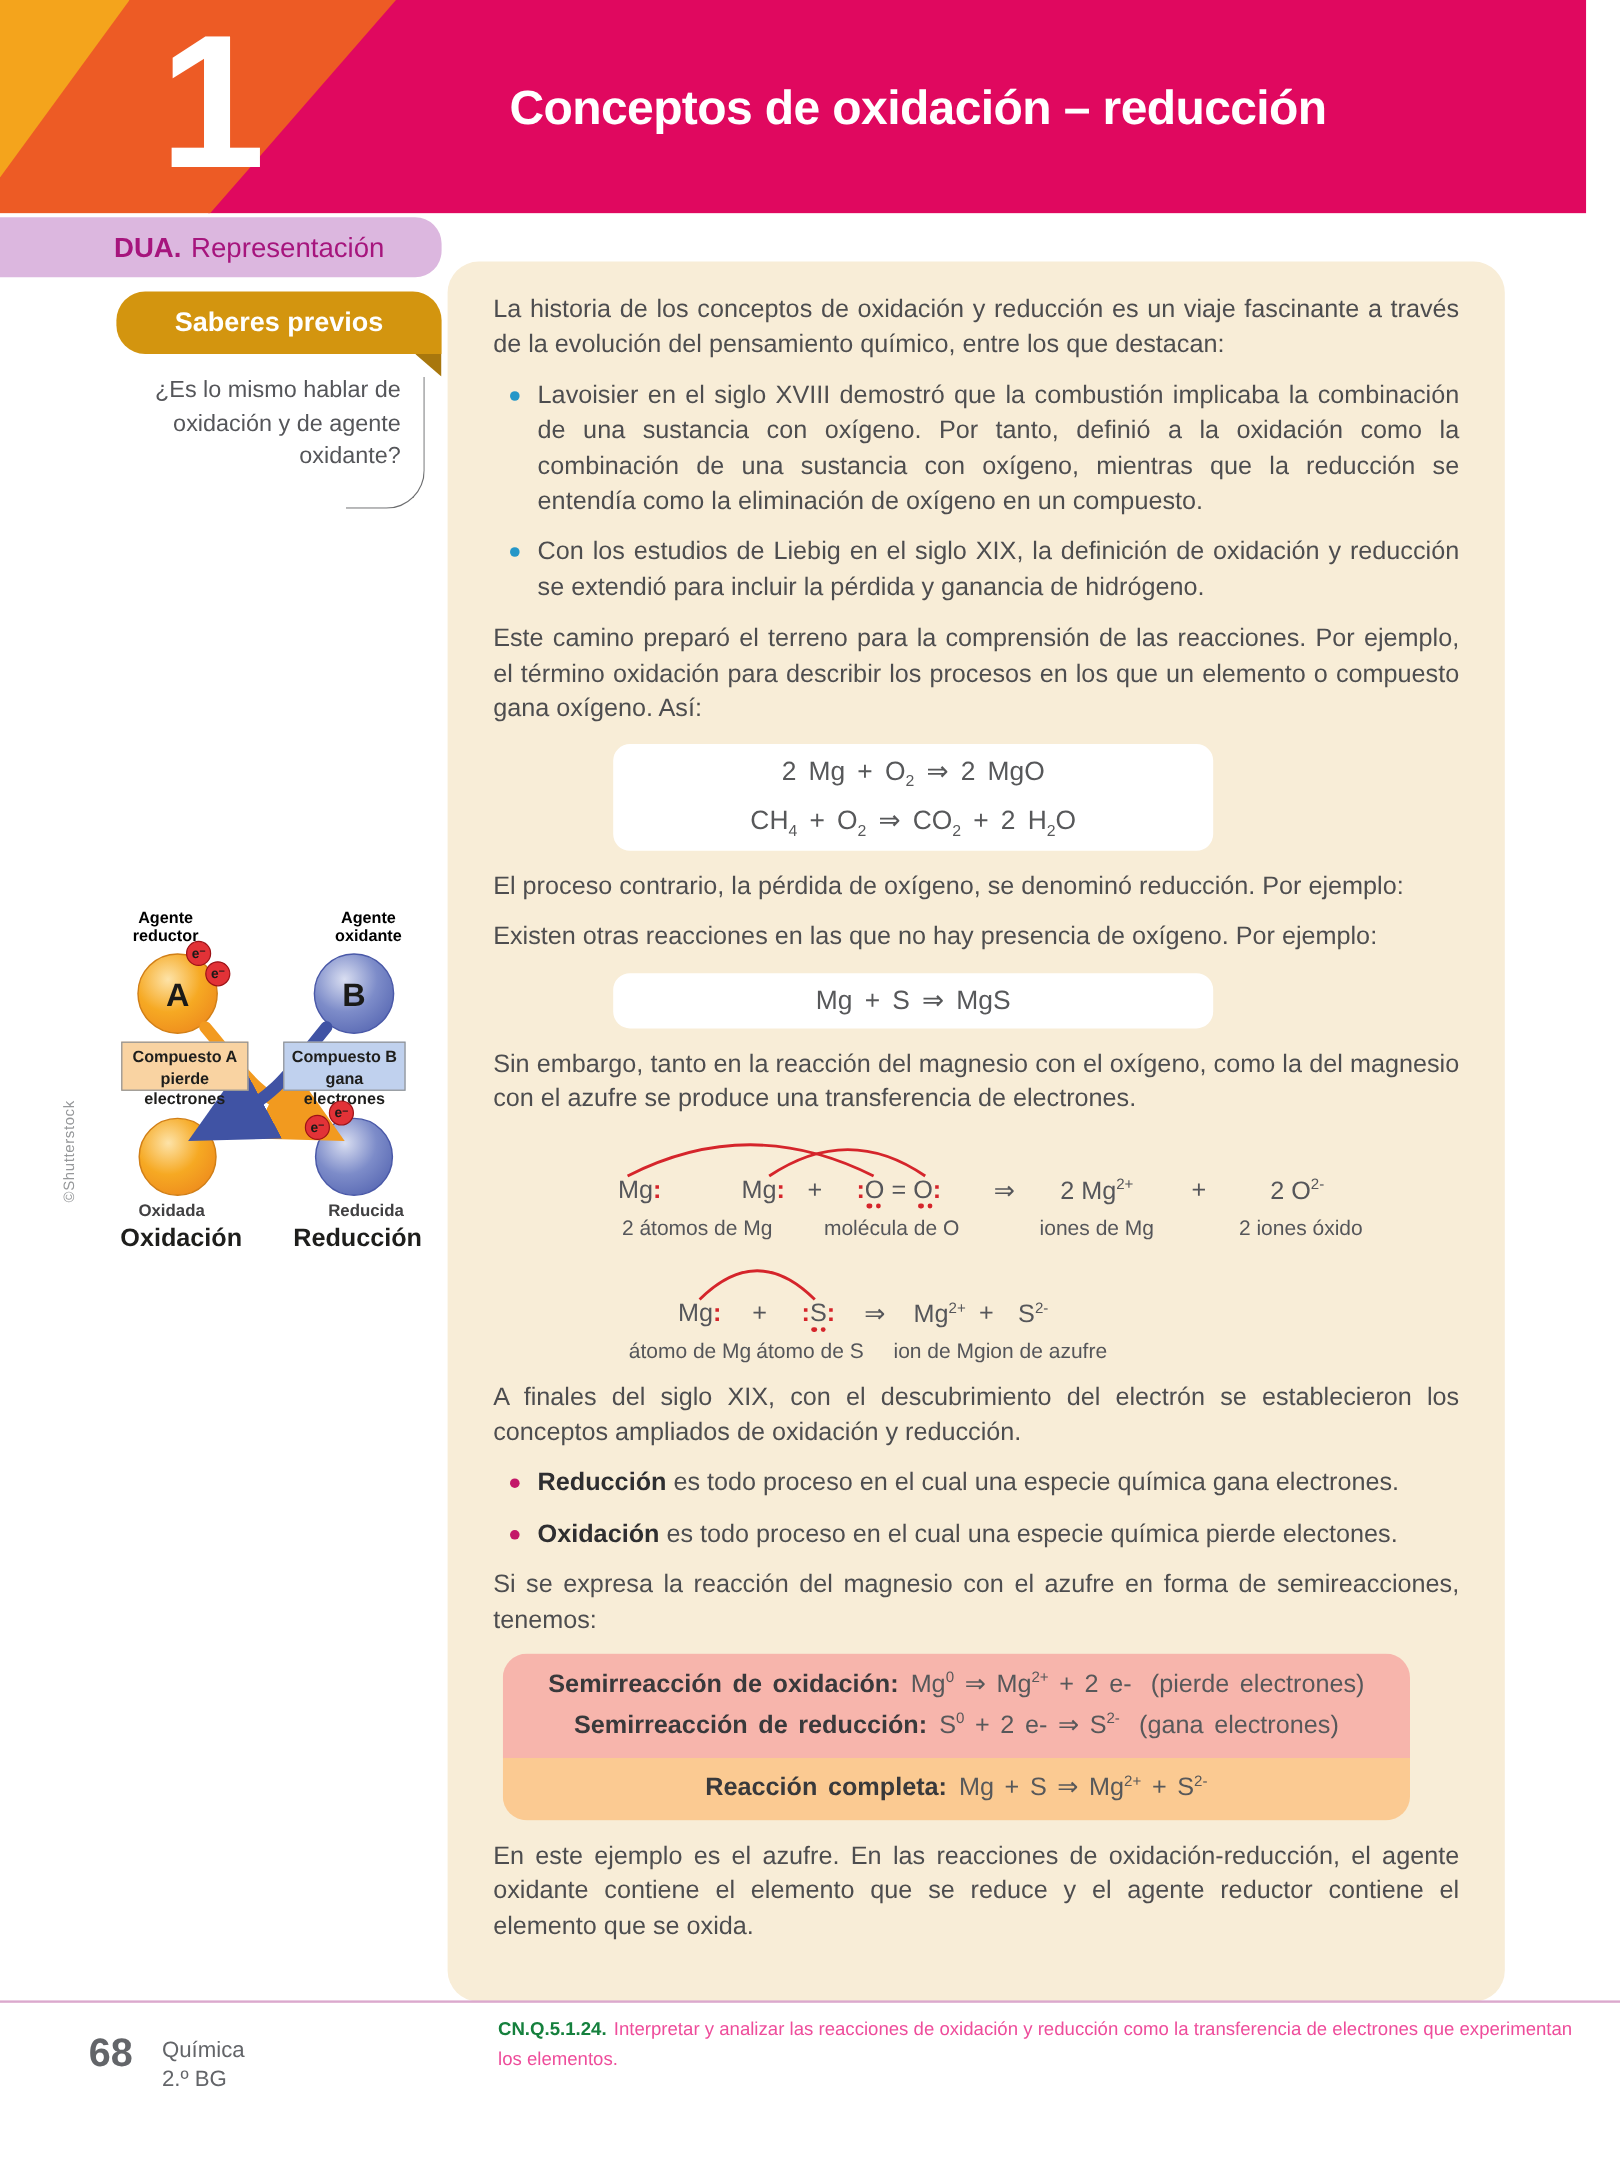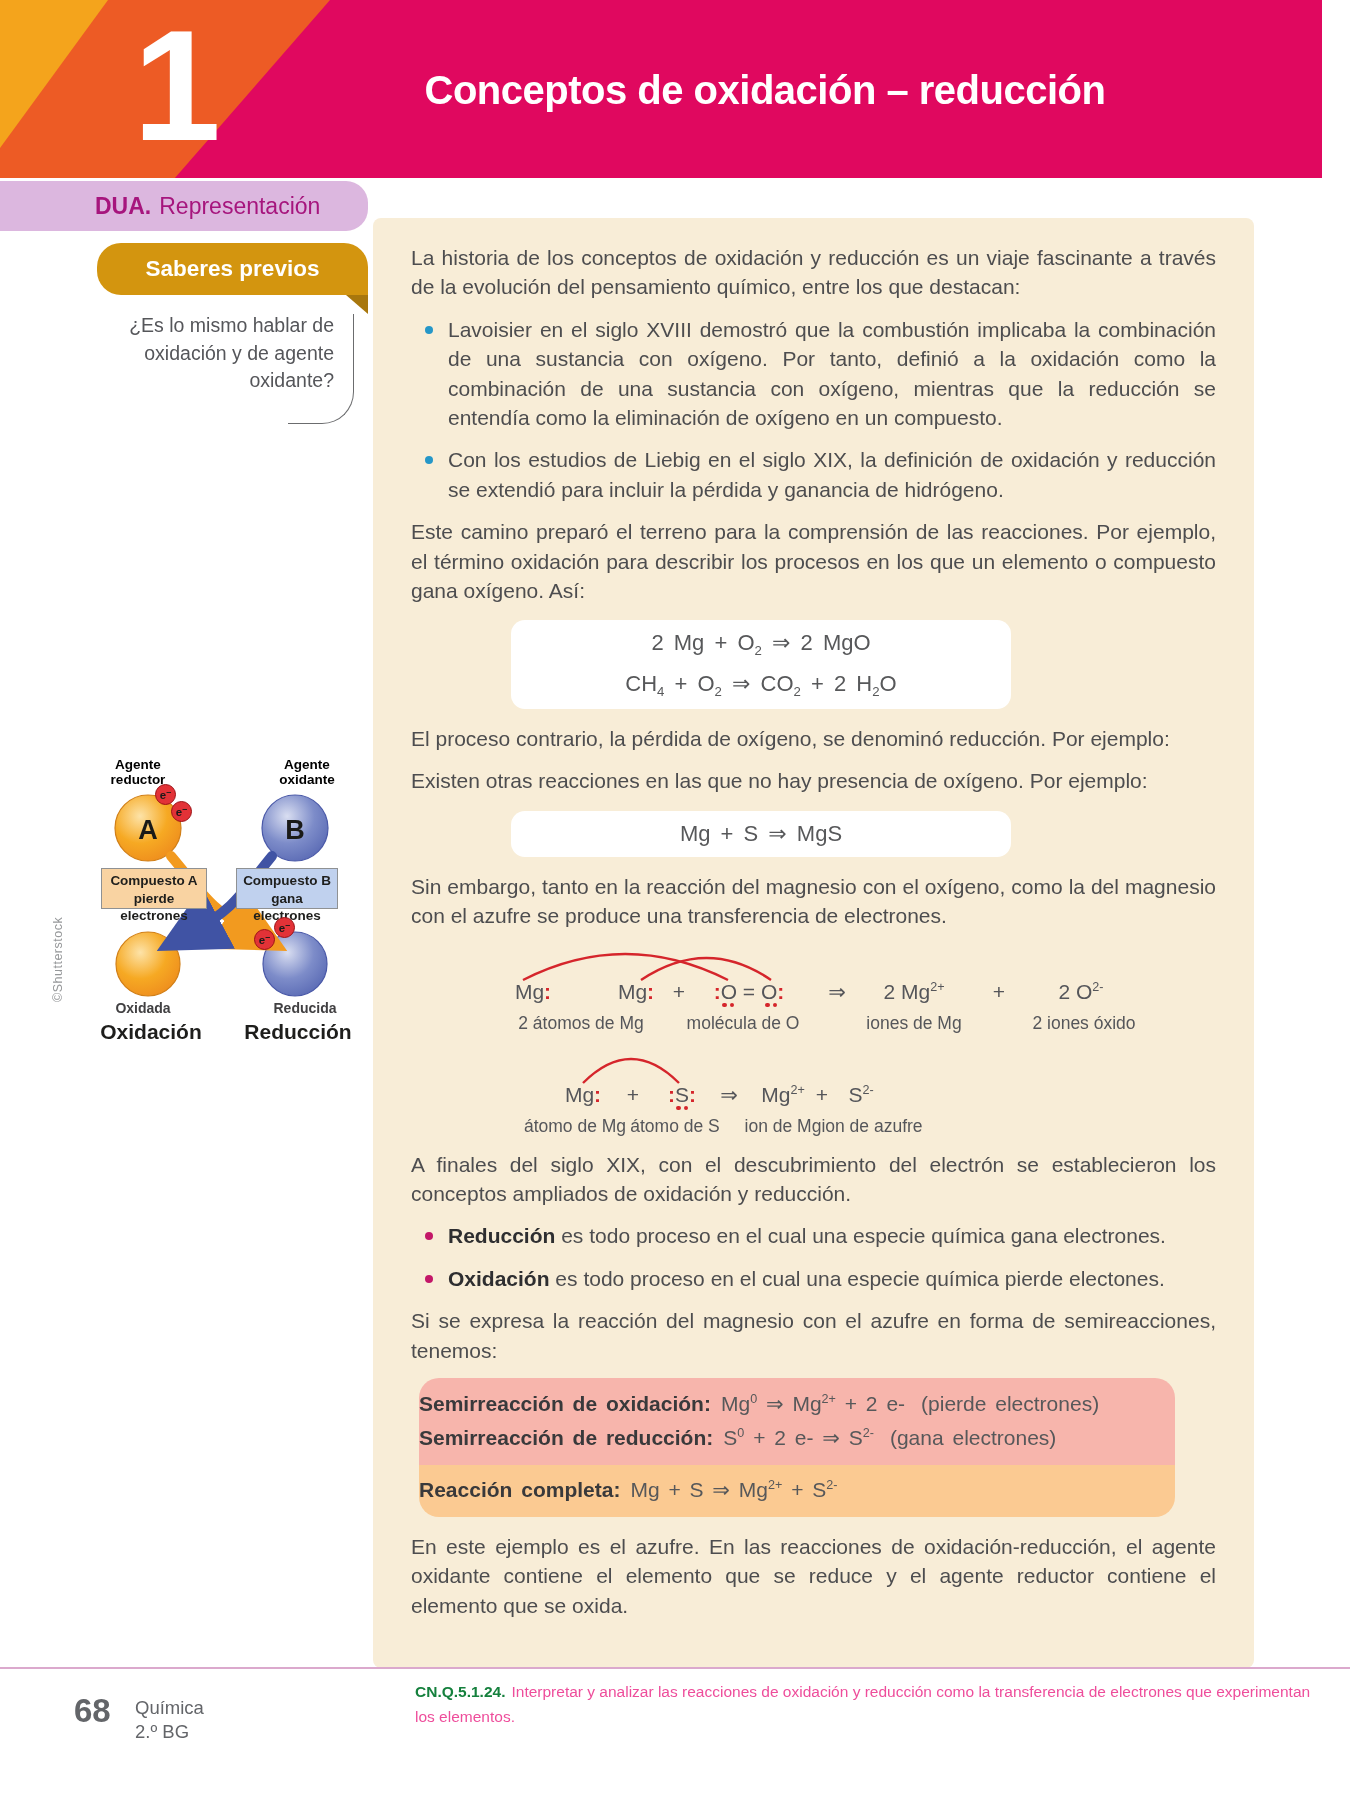--- a/index.html
+++ b/index.html
@@ -51,21 +51,21 @@
               text-align:center; line-height:1.3; padding-top:3px; color:#1e1e1c; }
   .comp-box.a { left:46px; top:116px; width:106px; height:41px; background:#f9d3a2; }
   .comp-box.b { left:181px; top:116px; width:102px; height:41px; background:#c0d1ee; }
   .dg-state { position:absolute; transform:translateX(-50%); font-weight:700; font-size:14px; color:#414042; }
   .dg-word  { position:absolute; transform:translateX(-50%); font-weight:700; font-size:21px; color:#1e1e1c; }
   .credit { position:absolute; left:-4px; top:250px; transform:rotate(-90deg); transform-origin:left top;
             font-size:12.5px; color:#96989a; letter-spacing:0.5px; }
 
   
   .cream { position:absolute; left:373px; top:218px; width:881px; height:1450px; background:#f8edd7;
-           border-radius:8px; padding:25px 38px 0 38px; overflow:hidden; }
+           border-radius:26px; padding:25px 38px 0 38px; overflow:hidden; }
   .p { font-size:21px; line-height:1.4; text-align:justify; color:#4d4d4f; margin-bottom:13px; }
   .bullet-row { display:flex; margin:0 0 13px 14px; }
   .dot { flex:none; width:8px; height:8px; border-radius:50%; margin:11px 0 0 0; }
   .dot.blue { background:#2597c8; }
   .dot.pink { background:#c31768; }
   .bullet-row .p { margin:0 0 0 15px; flex:1; }
   .lead { font-weight:700; color:#2e2e30; }
 
   .eq-box { width:500px; margin:15px 0 15px 100px; background:#ffffff; border-radius:14px;
             padding:10px 0; text-align:center; font-size:22px; color:#57585a; word-spacing:4px; }
@@ -76,21 +76,21 @@
   .lewis .tok { position:absolute; top:36px; transform:translateX(-50%); white-space:nowrap; }
   .lewis .lbl { position:absolute; top:69px; transform:translateX(-50%); font-size:17.5px;
                 color:#55565a; white-space:nowrap; }
   .red { color:#d5252b; font-weight:700; }
   .lone { position:absolute; top:59px; transform:translateX(-50%); display:flex; gap:3px; }
   .lone i { width:4.5px; height:4.5px; border-radius:50%; background:#d5252b; }
   .arcsvg { position:absolute; left:0; top:0; }
 
   .semi { width:756px; margin:4px 0 15px 8px; border-radius:20px; overflow:hidden; }
   .semi-top { background:#f7b5ac; padding:9px 0 11px 0; }
-  .semi-row { font-size:21px; line-height:1.6; color:#57585a; word-spacing:3px; }
+  .semi-row { text-align:center; font-size:21px; line-height:1.6; color:#57585a; word-spacing:3px; }
   .semi-row .sl { font-weight:700; color:#39393b; margin-right:10px; }
   .semi-row .note { margin-left:16px; }
   .semi-bottom { background:#fbca92; padding:8px 0 10px 0; }
 
   
   .footer-line { position:absolute; left:0; top:1667px; width:1350px; height:2px; background:#dba9cd; }
   .page-num { position:absolute; left:74px; top:1692px; font-size:33px; font-weight:700; color:#636569; }
   .subject { position:absolute; left:135px; top:1696px; font-size:18.5px; color:#636569; line-height:1.3; }
   .standard { position:absolute; left:415px; top:1680px; width:910px; font-size:15.5px;
               line-height:1.6; color:#ee4d9b; }

